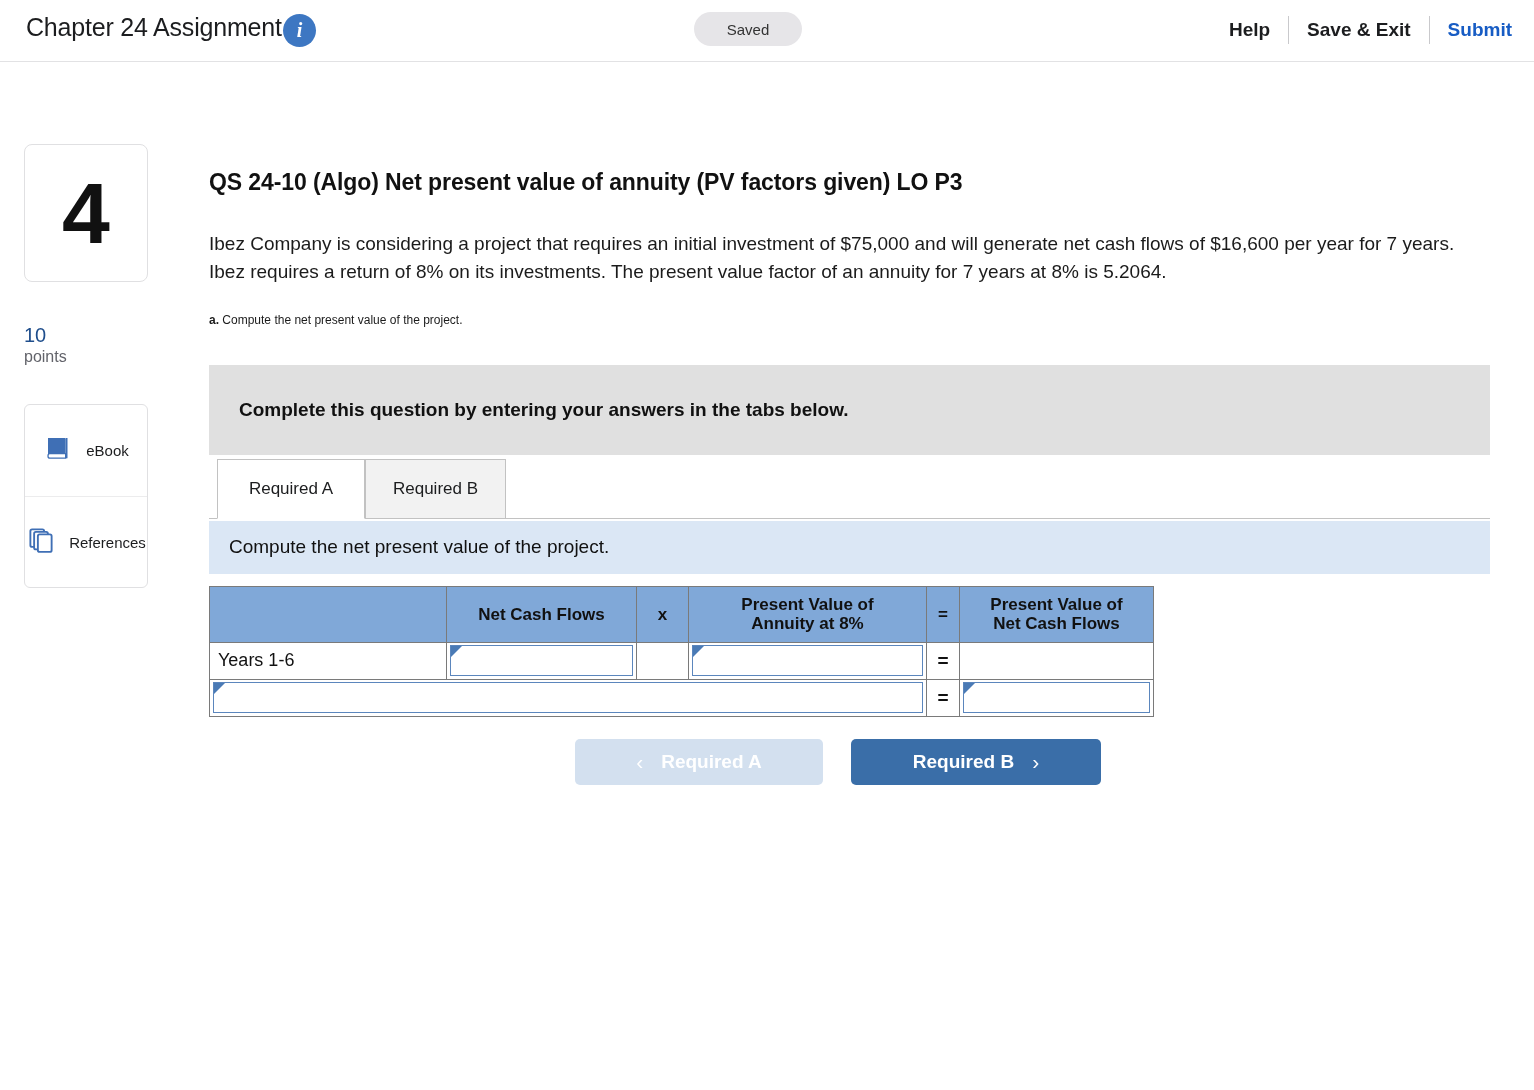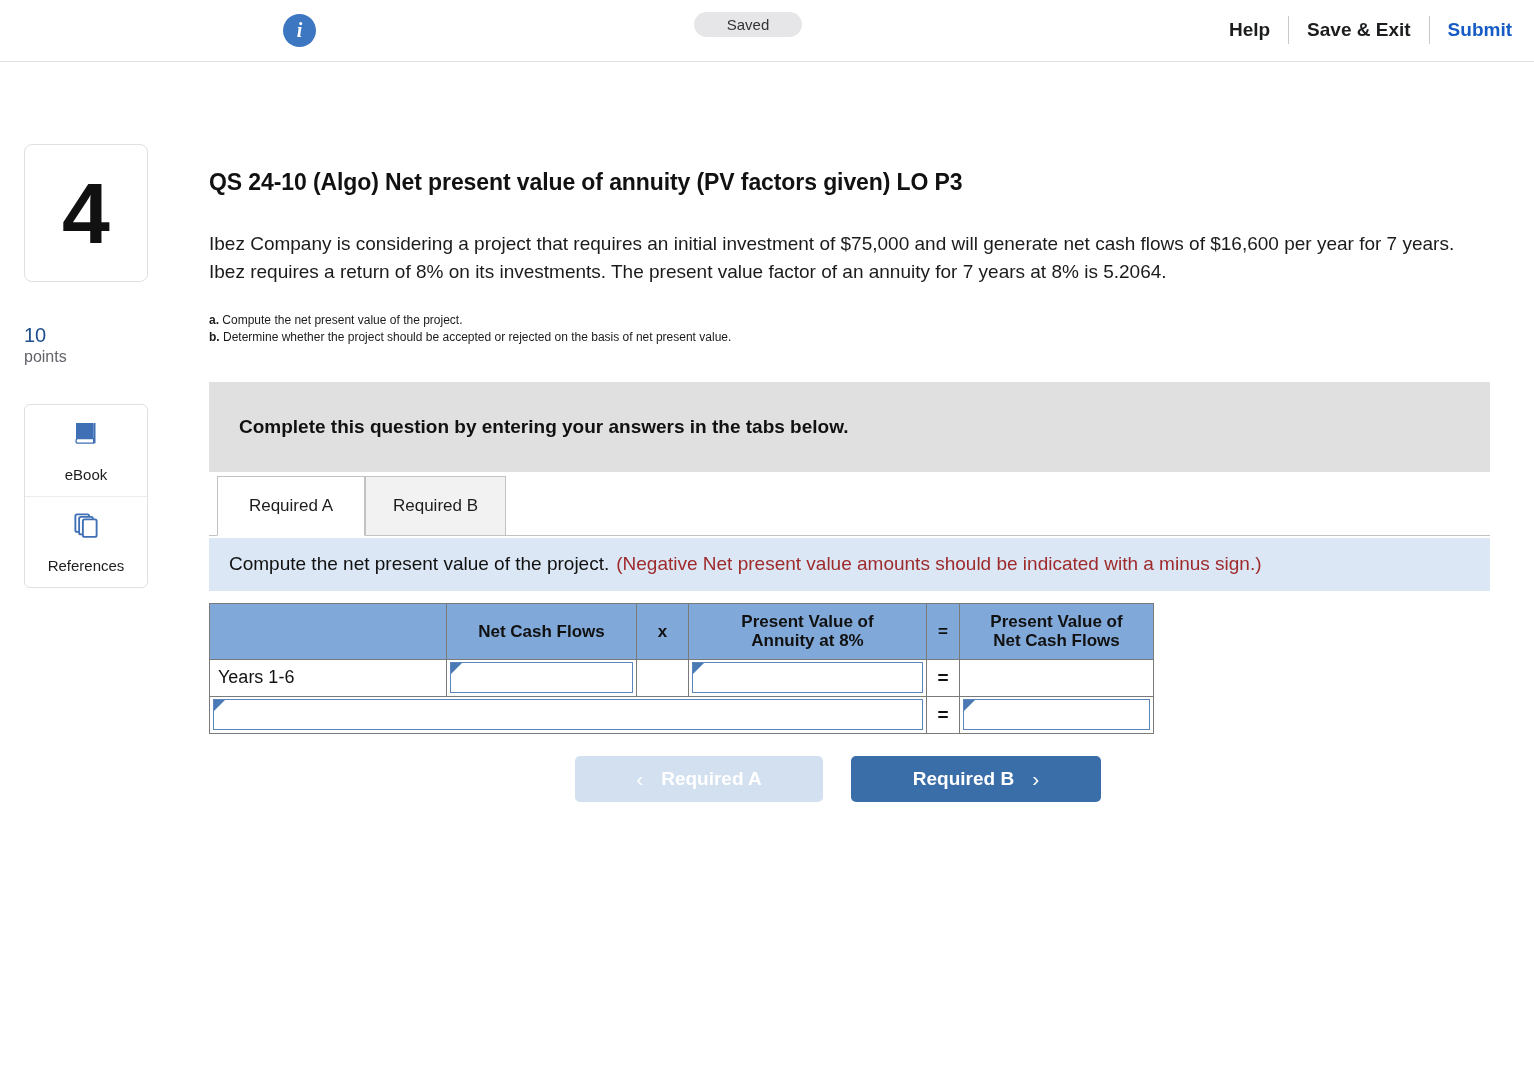--- a/index.html
+++ b/index.html
@@ -39,21 +39,21 @@
     color: #fff;
     font-size: 20px;
     font-family: "Liberation Serif", serif;
     font-style: italic;
     font-weight: 700;
     display: flex; align-items: center; justify-content: center;
   }
   .saved-pill {
     position: absolute;
     left: 694px; top: 12px;
-    width: 108px; height: 25px;
+    width: 108px; height: 34px;
     border-radius: 17px;
     background: #e6e5e8;
     color: #333;
     font-size: 15px;
     display: flex; align-items: center; justify-content: center;
   }
   .topbar-actions {
     position: absolute;
     right: 22px; top: 14px;
     display: flex;
@@ -95,21 +95,21 @@
   .toolbox {
     margin-top: 38px;
     width: 124px;
     border: 1px solid #e0e0e2;
     border-radius: 6px;
     background: #fff;
     overflow: hidden;
   }
   .tool {
     height: 91px;
-    display: flex; flex-direction: column;
+    display: flex; 
     align-items: center; justify-content: center;
     gap: 13px;
     cursor: pointer;
   }
   .tool + .tool { border-top: 1px solid #ececed; }
   .tool-lbl { font-size: 15px; color: #1c1d1f; }
 
   
   .main { position: absolute; left: 209px; top: 82px; width: 1290px; }
   .q-title {
@@ -223,20 +223,21 @@
     font-family: "Liberation Sans", sans-serif;
   }
   .btn-prev { width: 248px; background: #d3e0ef; color: #ffffff; }
   .btn-next { width: 250px; background: #3a6ea8; color: #ffffff; }
   .chev { font-size: 21px; font-weight: 400; }
 </style>
 </head>
 <body>
 
 <div class="topbar">
+  <div class="topbar-title">Chapter 24 Assignment</div>
   <div class="info-icon">i</div>
   <div class="saved-pill">Saved</div>
   <div class="topbar-actions">
     <a href="#">Help</a>
     <div class="vsep"></div>
     <a href="#">Save &amp; Exit</a>
     <div class="vsep"></div>
     <a href="#" class="submit">Submit</a>
   </div>
 </div>
@@ -277,42 +278,38 @@
   <div class="main">
 
     <div class="q-title">QS 24-10 (Algo) Net present value of annuity (PV factors given) LO P3</div>
 
     <div class="q-body">Ibez Company is considering a project that requires an initial investment of $75,000 and will generate net cash flows of $16,600 per year for 7 years. Ibez requires a return of 8% on its investments. The present value factor of an annuity for 7 years at 8% is 5.2064.</div>
 
     <div class="q-sub">
       <div>
         <b>a.</b><span> Compute the net present value of the project.</span>
       </div>
-      <div>
-        <b>b.</b><span> Determine whether the project should be accepted or rejected on the basis of net present value.</span>
-      </div>
     </div>
 
     <div class="gray-banner">
       <span>Complete this question by entering your answers in the tabs below.</span>
     </div>
 
     <div class="tabs">
       <div class="tab active">
         <span>Required A</span>
       </div>
       <div class="tab inactive">
         <span>Required B</span>
       </div>
       <div class="tabline"></div>
     </div>
 
     <div class="blue-bar">
       <span>Compute the net present value of the project.</span>
-      <span class="note">(Negative Net present value amounts should be indicated with a minus sign.)</span>
     </div>
 
     <div class="tbl-wrap">
       <table class="ans">
         <colgroup>
           <col class="col-label">
             <col class="col-ncf">
             <col class="col-x">
           <col class="col-pva">
             <col class="col-eq">

